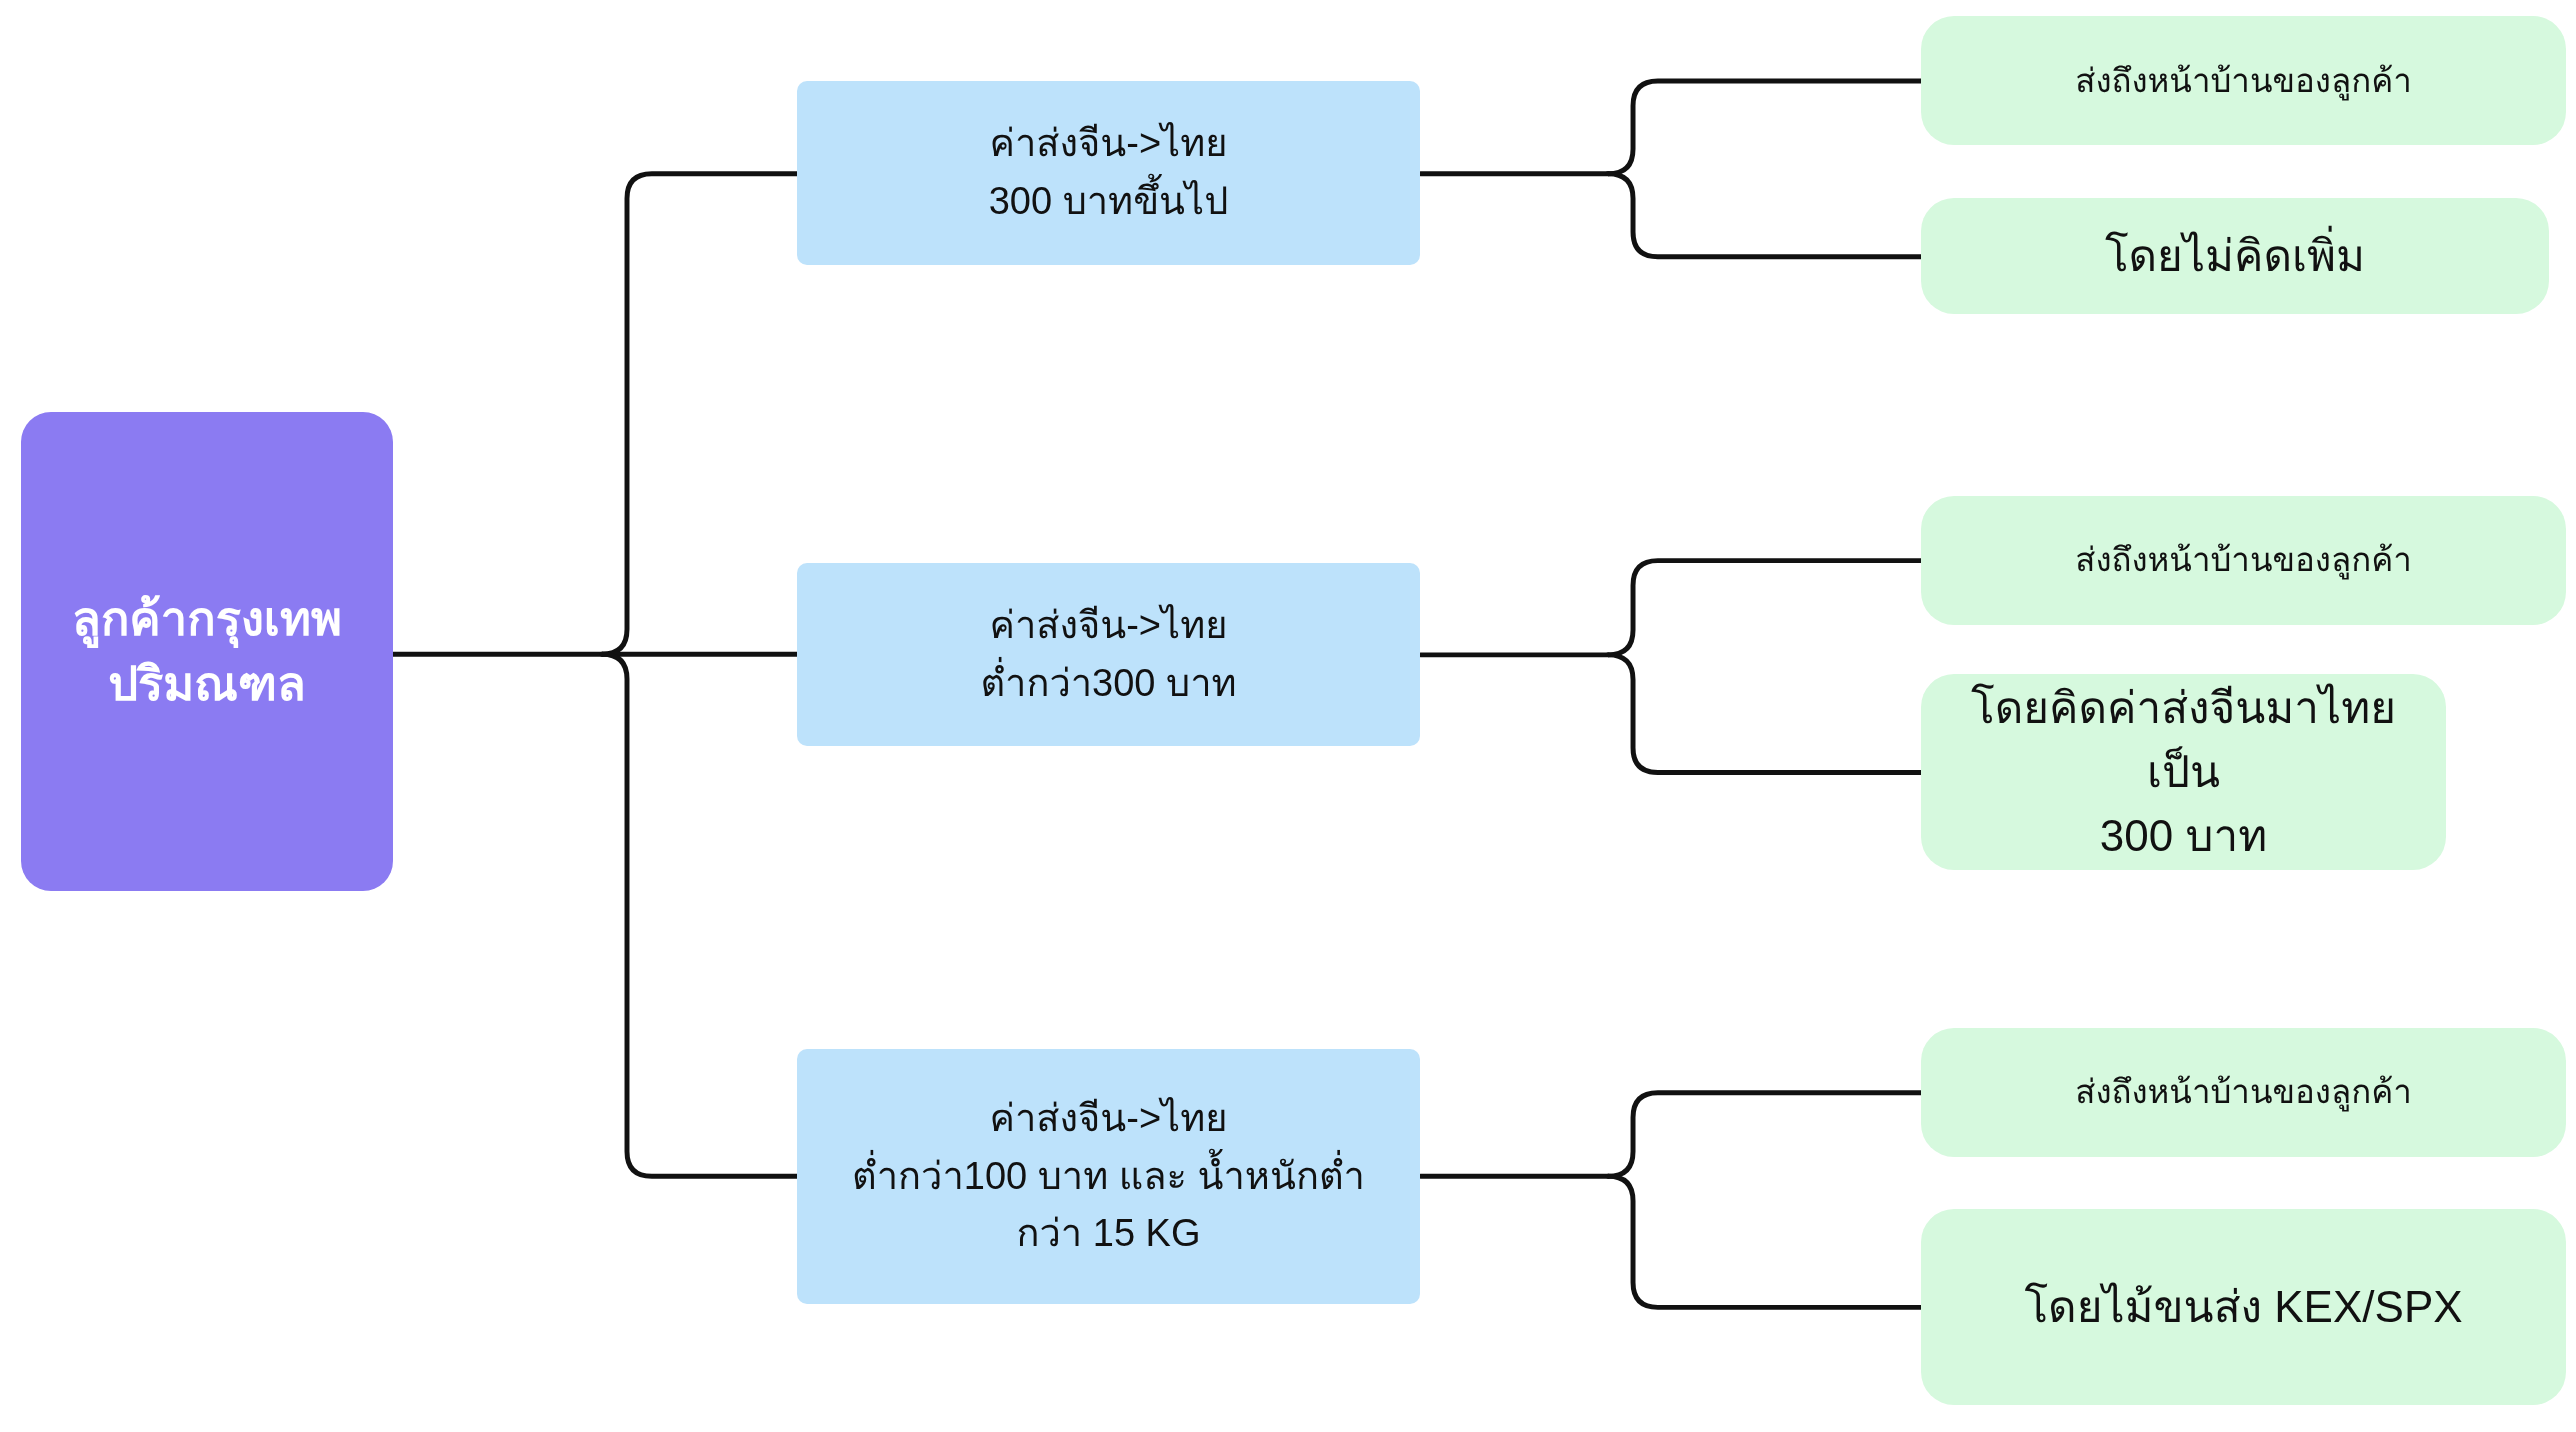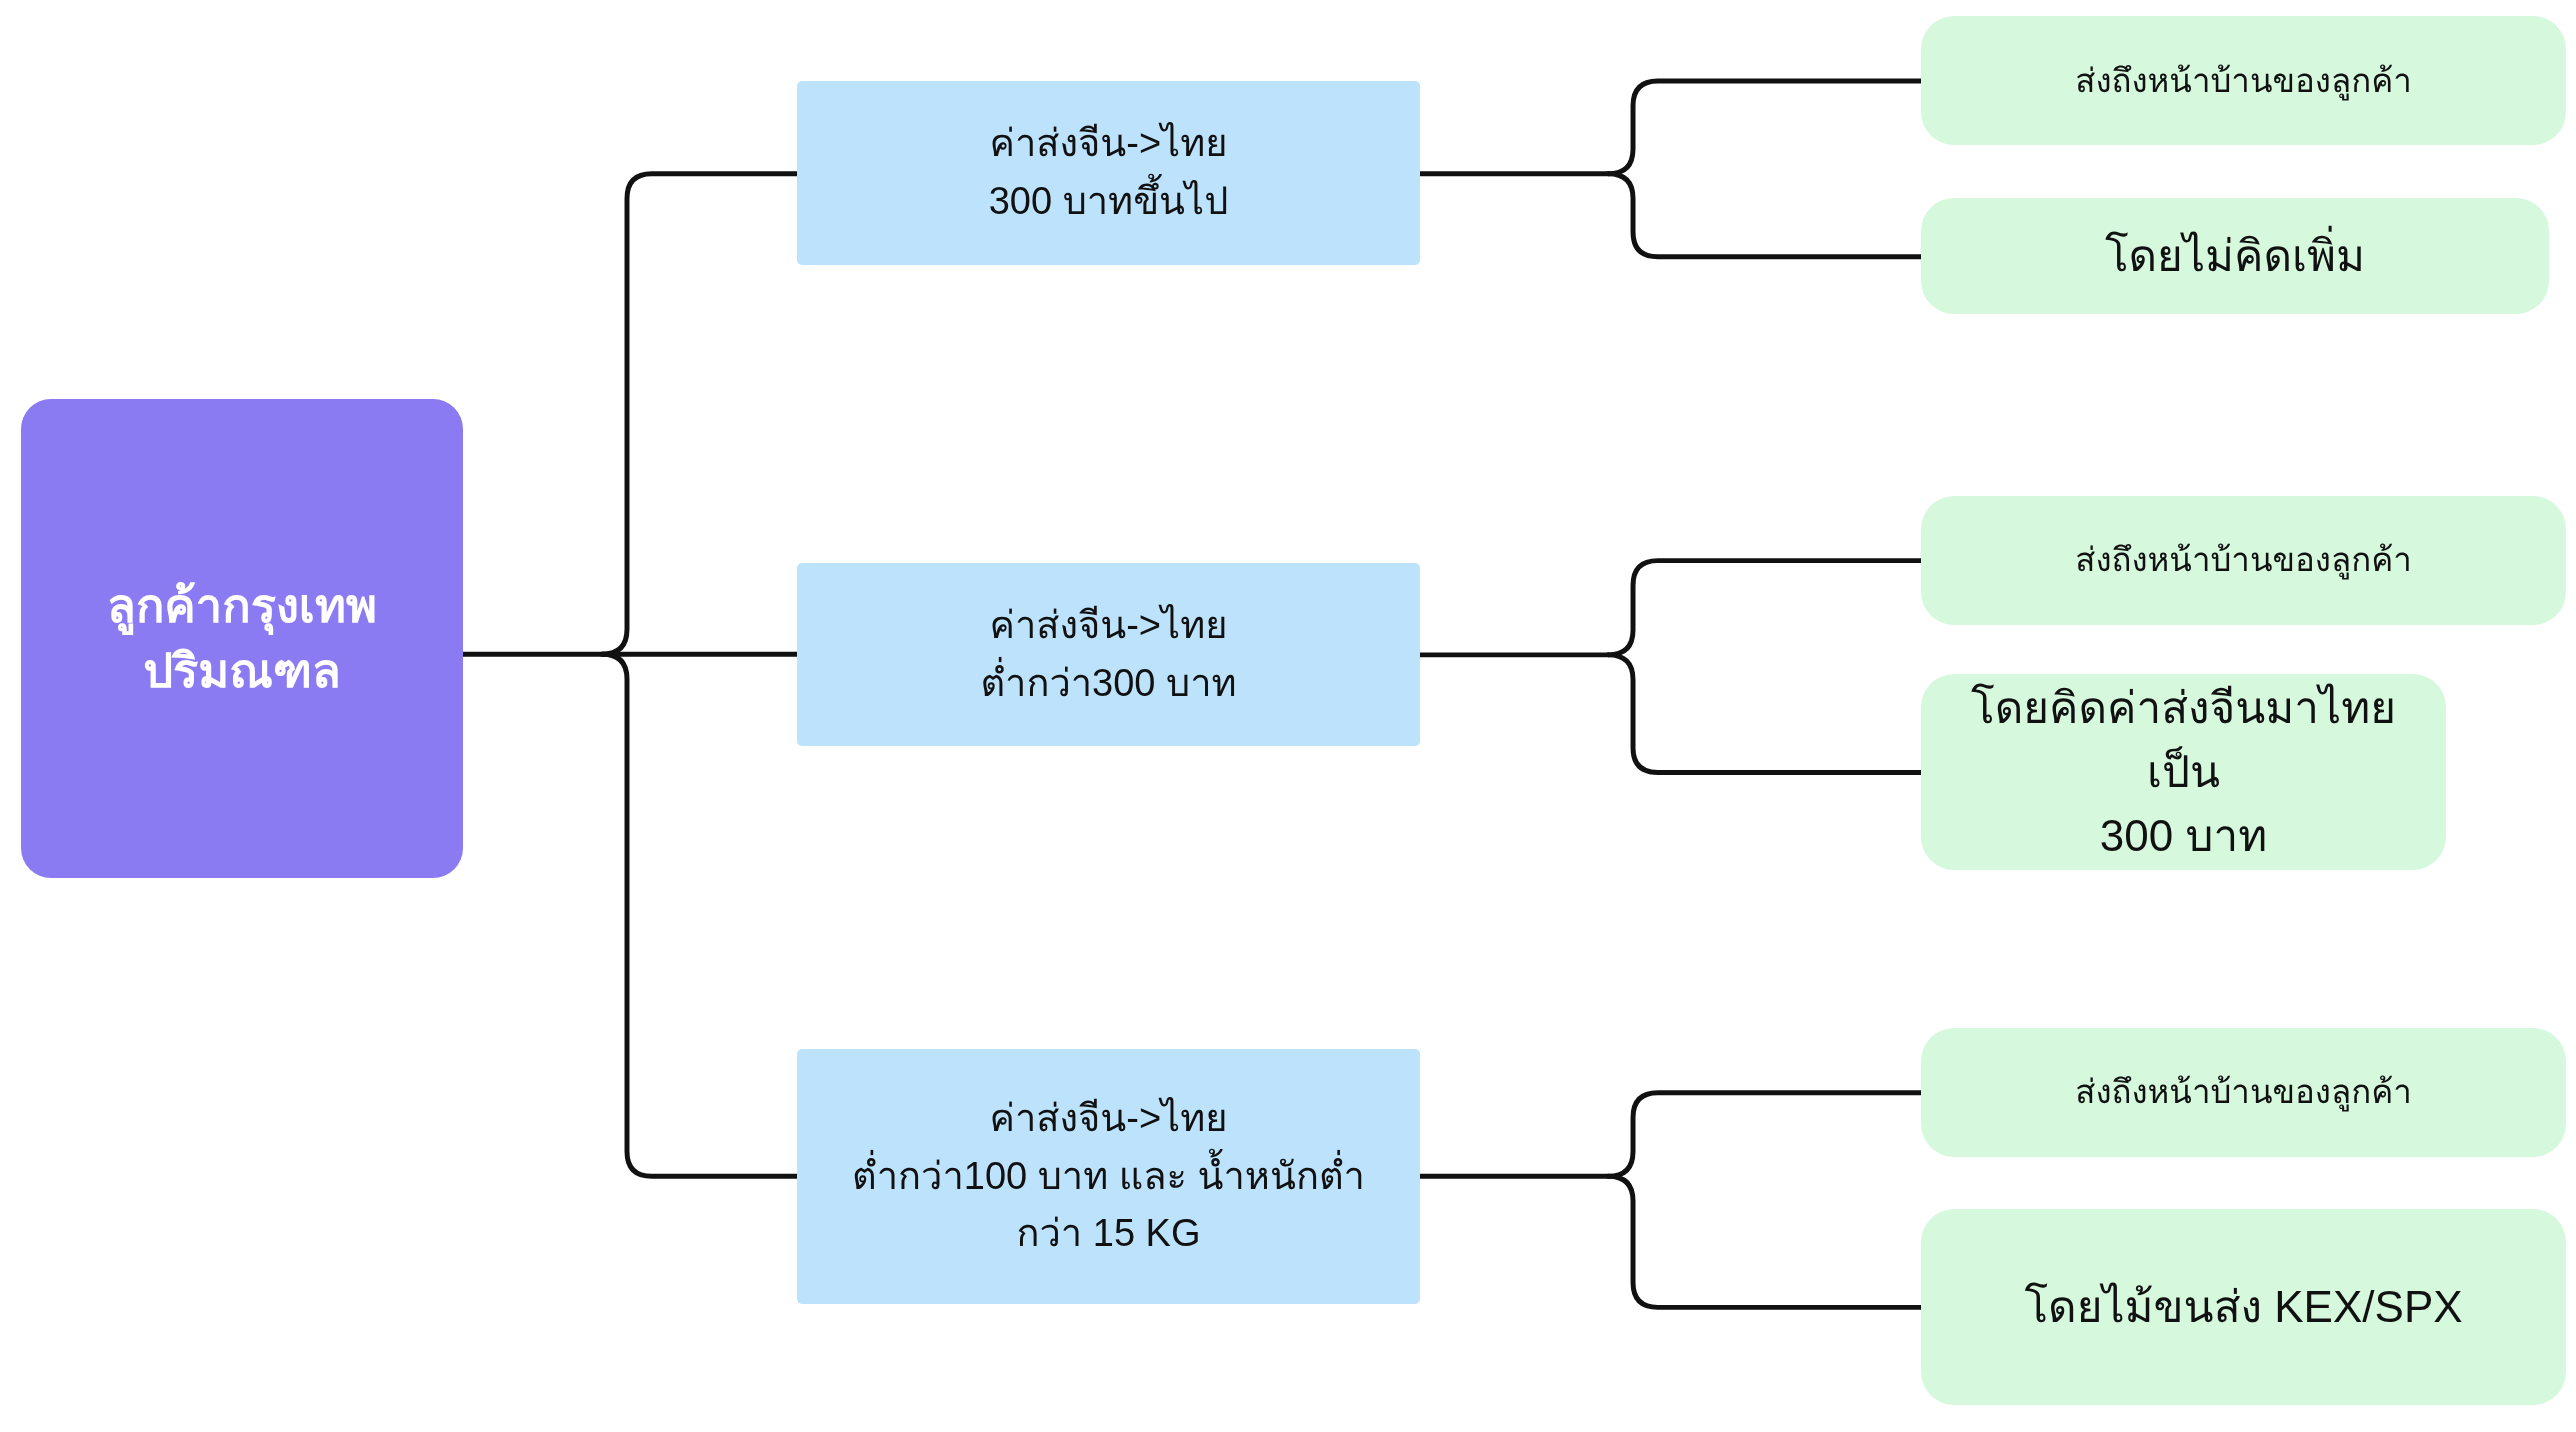--- a/index.html
+++ b/index.html
@@ -41,32 +41,32 @@
     font-weight: 700;
     font-size: 47px;
     line-height: 1.38;
     border-radius: 30px;
   }
   .cond {
     background: var(--condition-bg, #bde2fb);
     color: var(--node-text, #111111);
     font-size: 38px;
     line-height: 1.52;
-    border-radius: 5px;
+    border-radius: 10px;
   }
   .out {
     background: var(--outcome-bg, #d6f9de);
     color: var(--node-text, #111111);
     border-radius: 33px;
   }
   .out.small { font-size: 33px; line-height: 1.4; }
   .out.large { font-size: 44px; line-height: 1.45; }
 
   
-  .n-root { left: 21px;   top: 399px;  width: 442px; height: 479px; }
+  .n-root { left: 21px;   top: 412px;  width: 372px; height: 479px; }
   .n-c1   { left: 797px; top: 81px;  width: 623px; height: 184px; }
   .n-c2   { left: 797px; top: 563px;  width: 623px; height: 183px; }
   .n-c3   { left: 797px; top: 1049px; width: 623px; height: 255px; }
   .n-o1a  { left: 1921px; top: 16.3px;   width: 645px; height: 129px; }
   .n-o1b  { left: 1921px; top: 198px;  width: 628px; height: 116px; }
   .n-o2a  { left: 1921px; top: 496px;  width: 645px; height: 129px; }
   .n-o2b  { left: 1921px; top: 674px;  width: 525px; height: 196px; }
   .n-o3a  { left: 1921px; top: 1028px; width: 645px; height: 129px; }
   .n-o3b  { left: 1921px; top: 1209px; width: 645px; height: 196px; }
 </style>

